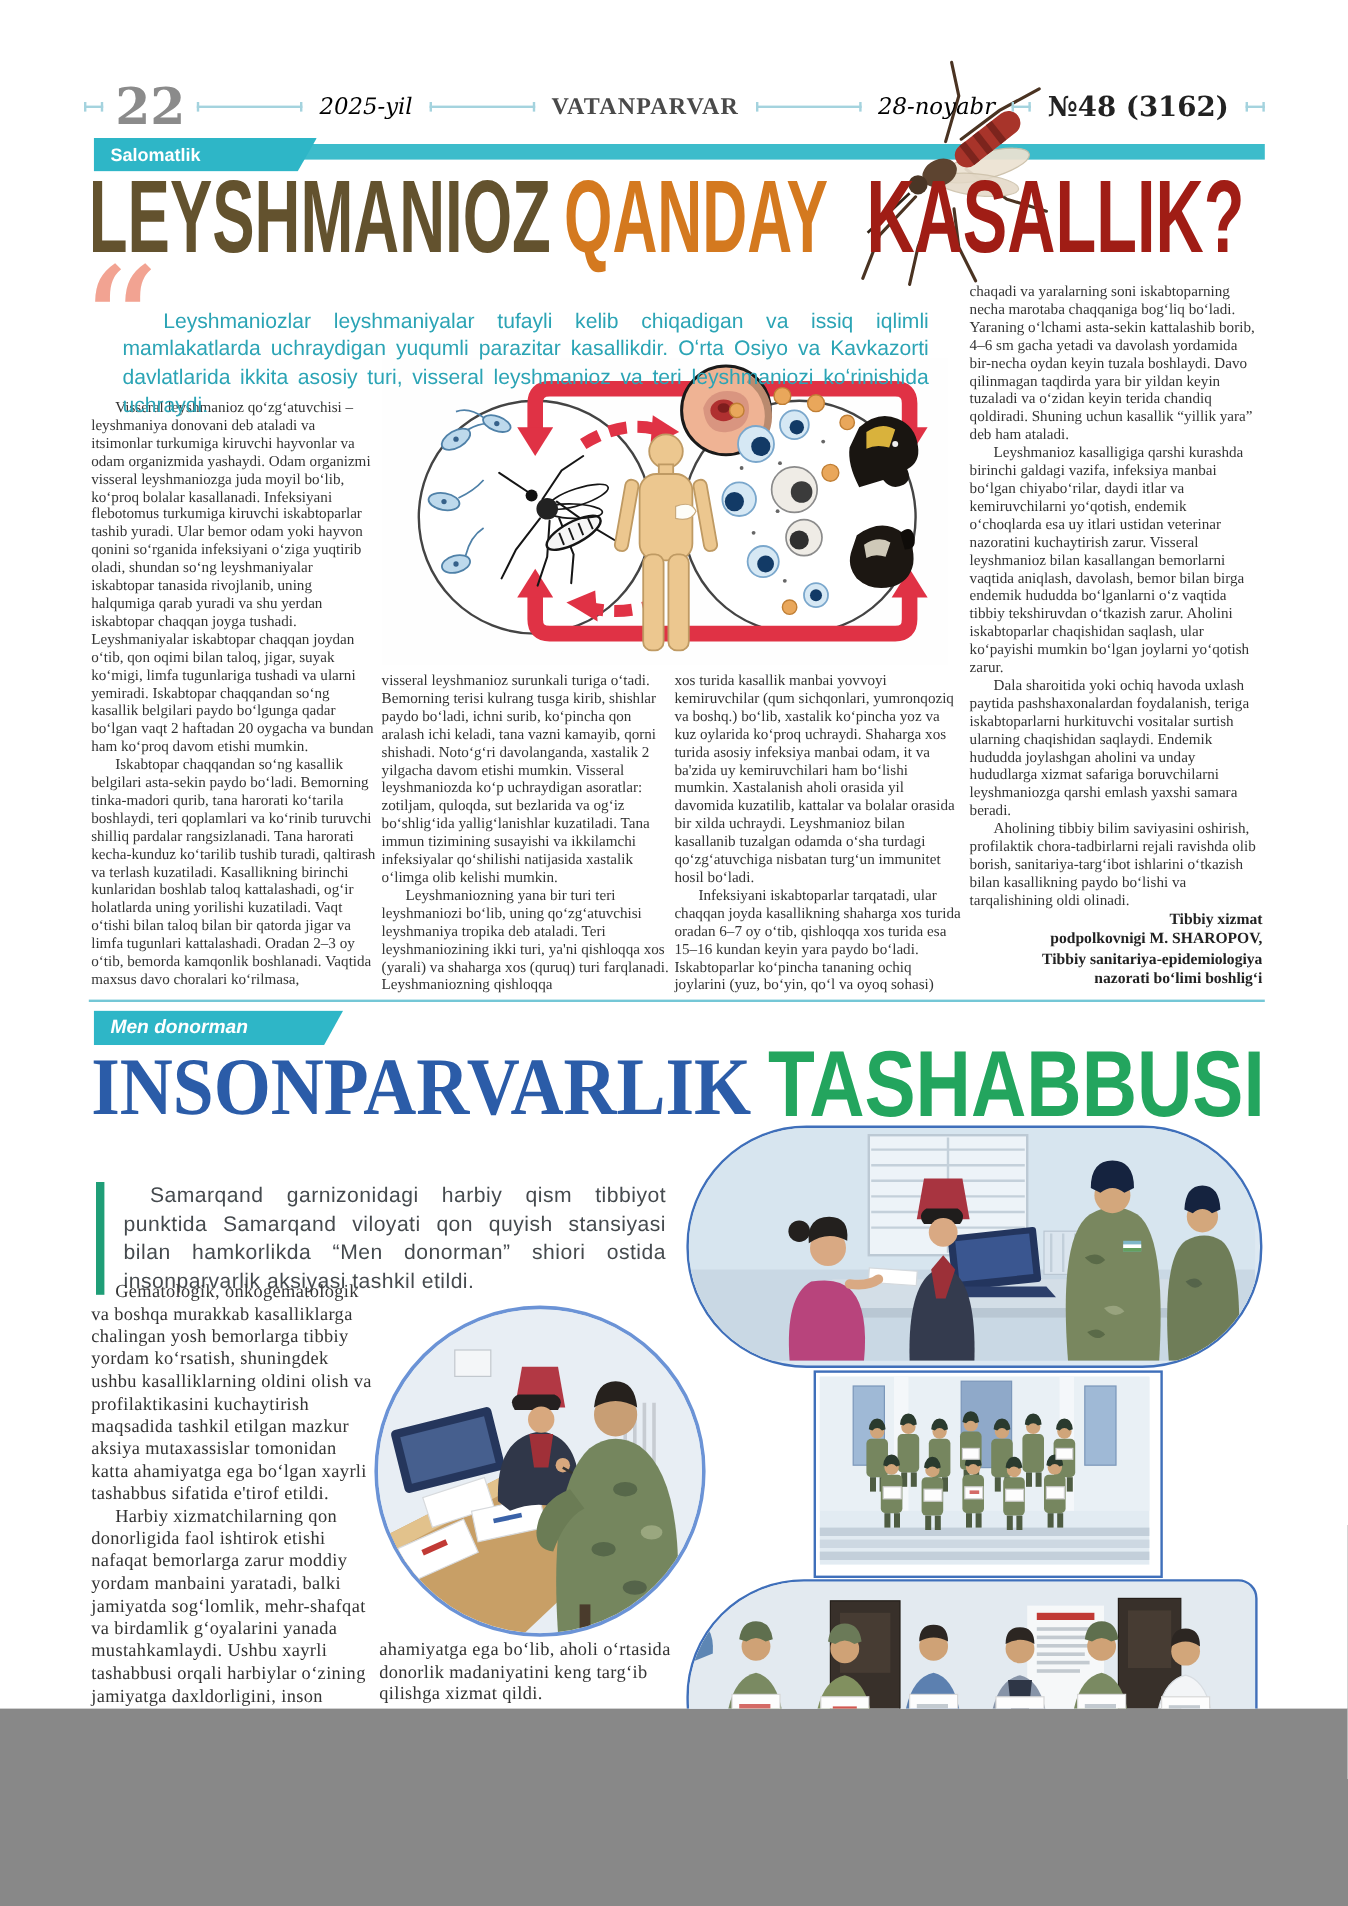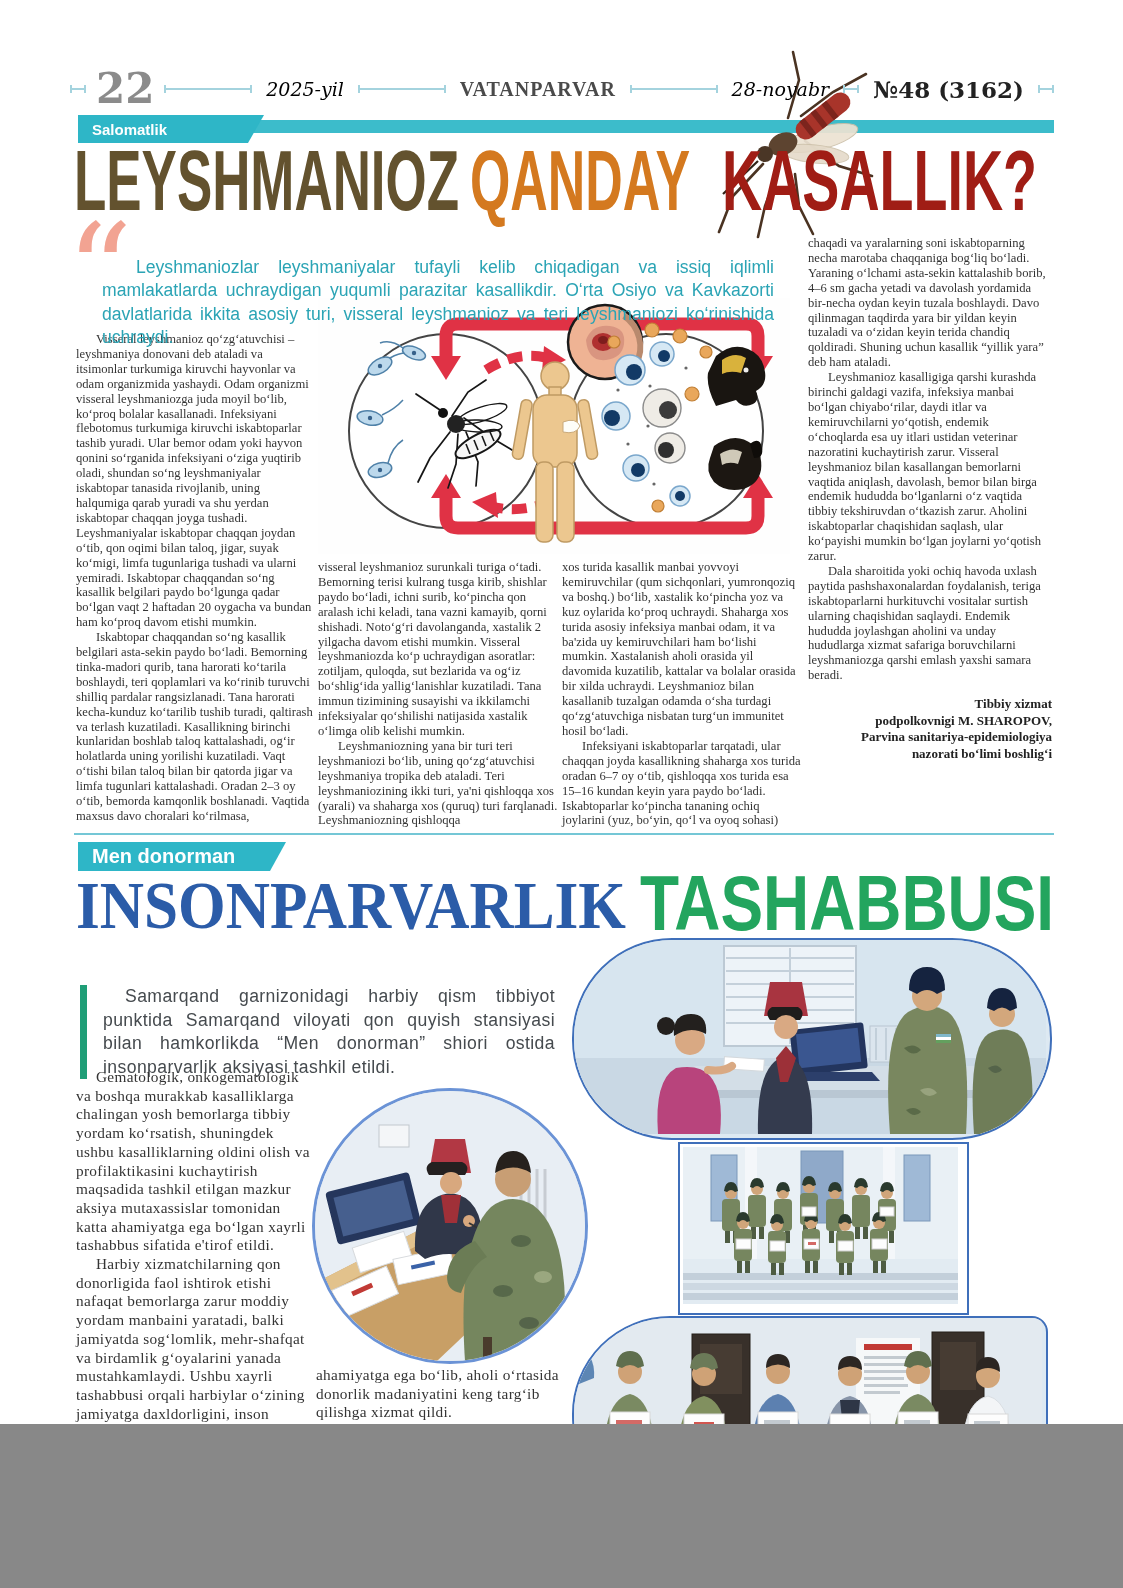--- a/index.html
+++ b/index.html
@@ -17,21 +17,21 @@
   .hline.short{flex:0 0 16px;}
   .hline::before,.hline::after{content:"";position:absolute;top:-3px;width:2px;height:8px;background:#a4d3de;}
   .hline::before{left:0;} .hline::after{right:0;}
 
   
   .teal-band{position:absolute;left:86px;top:120px;width:968px;height:13px;background:#3cbccb;z-index:1;}
   .badge{position:absolute;background:#2eb6c7;color:#fff;font-family:"Liberation Sans",sans-serif;
          font-weight:bold;display:flex;align-items:center;padding:0 22px 0 14px;z-index:2;
          clip-path:polygon(0 0,100% 0,calc(100% - 16px) 100%,0 100%);}
   #badge1{left:78px;top:115px;width:150px;height:28px;font-size:15px;}
-  #badge2{left:78px;top:842px;width:172px;height:29px;font-size:20px;}
+  #badge2{left:78px;top:842px;width:172px;height:29px;font-size:16px;font-style:italic;}
   .separator{position:absolute;left:74px;top:833px;width:980px;height:2px;background:#74c7d6;}
 
   
   .headline-svg{position:absolute;z-index:4;}
   #headline1{left:72px;top:136px;}
   #headline2{left:76px;top:866px;z-index:2;}
 
   
   .lead1{position:absolute;left:86px;top:240px;width:704px;z-index:2;}
   .lead1 p{margin:16px;font-family:"Liberation Sans",sans-serif;font-size:17.6px;line-height:1.33;
@@ -40,21 +40,21 @@
          color:#f2a392;line-height:1;z-index:-1;}
   .lead2{position:absolute;left:80px;top:952px;width:452px;border-left:7px solid #1f9e77;padding-left:16px;margin-top:33px;}
   .lead2 p{margin:0;font-family:"Liberation Sans",sans-serif;font-size:17.6px;line-height:1.34;
            letter-spacing:.4px;color:#454a4e;text-align:justify;text-indent:22px;}
 
   
   .col{position:absolute;font-family:"Liberation Serif",serif;font-size:12.6px;line-height:14.9px;color:#343434;}
   .col p{margin:0;text-indent:20px;}
   .col p.cont{text-indent:0;}
   .col2x{font-size:15.3px;line-height:18.7px;letter-spacing:.3px;}
-  .byline{font-weight:bold;text-align:right;margin-top:13px;font-size:13px;line-height:16.5px;color:#222;}
+  .byline{font-weight:bold;text-align:right;font-size:13px;line-height:16.5px;color:#222;}
   .byline2{font-size:15.5px;line-height:20px;margin-top:18px;}
   #a1c1{left:76px;top:332px;width:239px;}
   #a1c2{left:318px;top:560px;width:240px;}
   #a1c3{left:562px;top:560px;width:242px;}
   #a1c4{left:808px;top:236px;width:244px;}
   #a2c1{left:76px;top:1068px;width:238px;}
   #a2c2{left:316px;top:1366px;width:246px;}
 
   
   #lifecycle{position:absolute;left:318px;top:298px;z-index:1;}
@@ -251,24 +251,25 @@
     <p>Leyshmaniozning yana bir turi teri leyshmaniozi boʻlib, uning qoʻzgʻatuvchisi leyshmaniya tropika deb ataladi. Teri leyshmaniozining ikki turi, ya'ni qishloqqa xos (yarali) va shaharga xos (quruq) turi farqlanadi. Leyshmaniozning qishloqqa</p>
   </div>
   <div id="a1c3" class="col">
     <p class="cont">xos turida kasallik manbai yovvoyi kemiruvchilar (qum sichqonlari, yumronqoziq va boshq.) boʻlib, xastalik koʻpincha yoz va kuz oylarida koʻproq uchraydi. Shaharga xos turida asosiy infeksiya manbai odam, it va ba'zida uy kemiruvchilari ham boʻlishi mumkin. Xastalanish aholi orasida yil davomida kuzatilib, kattalar va bolalar orasida bir xilda uchraydi. Leyshmanioz bilan kasallanib tuzalgan odamda oʻsha turdagi qoʻzgʻatuvchiga nisbatan turgʻun immunitet hosil boʻladi.</p>
     <p>Infeksiyani iskabtoparlar tarqatadi, ular chaqqan joyda kasallikning shaharga xos turida oradan 6–7 oy oʻtib, qishloqqa xos turida esa 15–16 kundan keyin yara paydo boʻladi. Iskabtoparlar koʻpincha tananing ochiq joylarini (yuz, boʻyin, qoʻl va oyoq sohasi)</p>
   </div>
   <div id="a1c4" class="col">
     <p class="cont">chaqadi va yaralarning soni iskabtoparning necha marotaba chaqqaniga bogʻliq boʻladi. Yaraning oʻlchami asta-sekin kattalashib borib, 4–6 sm gacha yetadi va davolash yordamida bir-necha oydan keyin tuzala boshlaydi. Davo qilinmagan taqdirda yara bir yildan keyin tuzaladi va oʻzidan keyin terida chandiq qoldiradi. Shuning uchun kasallik “yillik yara” deb ham ataladi.</p>
     <p>Leyshmanioz kasalligiga qarshi kurashda birinchi galdagi vazifa, infeksiya manbai boʻlgan chiyaboʻrilar, daydi itlar va kemiruvchilarni yoʻqotish, endemik oʻchoqlarda esa uy itlari ustidan veterinar nazoratini kuchaytirish zarur. Visseral leyshmanioz bilan kasallangan bemorlarni vaqtida aniqlash, davolash, bemor bilan birga endemik hududda boʻlganlarni oʻz vaqtida tibbiy tekshiruvdan oʻtkazish zarur. Aholini iskabtoparlar chaqishidan saqlash, ular koʻpayishi mumkin boʻlgan joylarni yoʻqotish zarur.</p>
     <p>Dala sharoitida yoki ochiq havoda uxlash paytida pashshaxonalardan foydalanish, teriga iskabtoparlarni hurkituvchi vositalar surtish ularning chaqishidan saqlaydi. Endemik hududda joylashgan aholini va unday hududlarga xizmat safariga boruvchilarni leyshmaniozga qarshi emlash yaxshi samara beradi.</p>
+    <p>Aholining tibbiy bilim saviyasini oshirish, profilaktik chora-tadbirlarni rejali ravishda olib borish, sanitariya-targʻibot ishlarini oʻtkazish bilan kasallikning paydo boʻlishi va tarqalishining oldi olinadi.</p>
     <div class="byline">
       <div>Tibbiy xizmat</div>
       <div>podpolkovnigi M. SHAROPOV,</div>
-      <div>Parvina sanitariya-epidemiologiya</div>
+      <div>Tibbiy sanitariya-epidemiologiya</div>
       <div>nazorati boʻlimi boshligʻi</div>
     </div>
   </div>
 
   <div class="separator"></div>
 
   <div id="badge2" class="badge">
     <span>Men donorman</span>
   </div>
 

